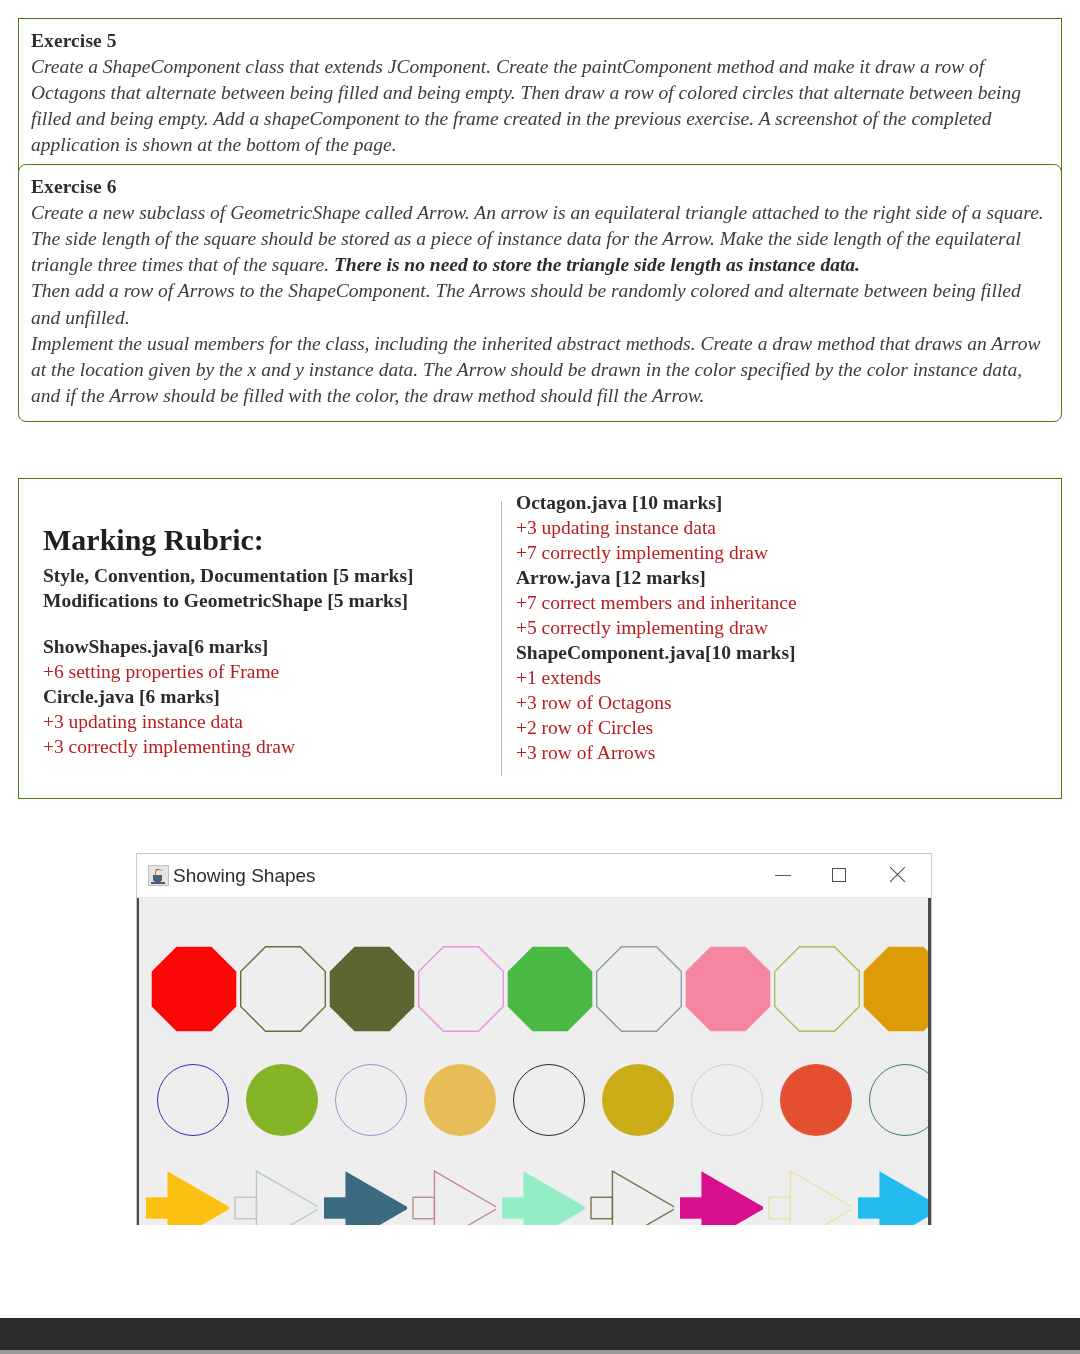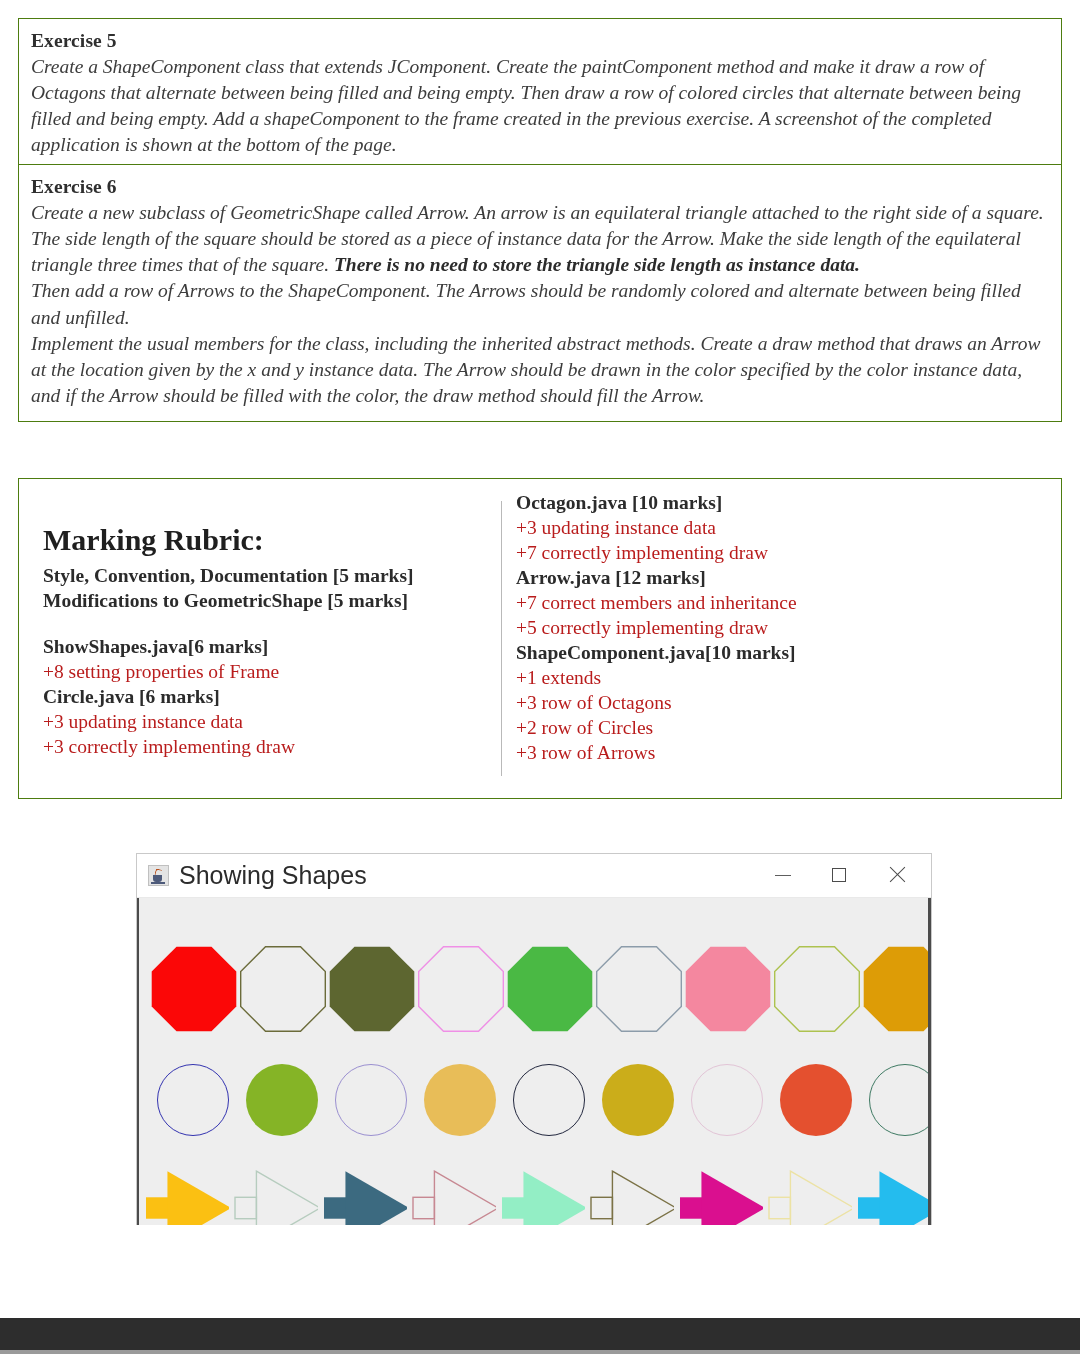--- a/index.html
+++ b/index.html
@@ -48,21 +48,21 @@
   .ex-body {
     font-size: 19.5px;
     line-height: 1.345;
     color: #3c3c3c;
     text-align: left;
     font-style: italic;
   }
   .ex-body b { color: #2b2b2b; }
 
   #exercise5 { top: 18px; }
-  #exercise6 { top: 164px; }
+  #exercise6 { top: 164px; border-radius: 8px; }
   #rubric    { top: 478px; }
 
   
   #rubric .rubric-cols {
     display: flex;
     align-items: center;
   }
   #rubric-left {
     width: 483px;
     box-sizing: border-box;
@@ -136,22 +136,22 @@
     border-radius: 3px 0 0 0;
     transform: rotate(12deg);
   }
   #java-icon .saucer {
     position: absolute;
     left: 2px; top: 16px;
     width: 14px; height: 2px;
     background: #4d5a7a;
   }
   #window-title {
-    margin-left: 10px;
-    font-size: 25px;
+    margin-left: 4px;
+    font-size: 19px;
     color: #2c2c2c;
     font-family: "Liberation Sans", "DejaVu Sans", sans-serif;
     white-space: nowrap;
   }
   .win-btn {
     position: absolute;
     top: 0;
     width: 52px;
     height: 42px;
     display: flex;
@@ -244,21 +244,21 @@
 
   <div class="ex-table" id="rubric">
     <div class="rubric-cols">
       <div id="rubric-left">
         <div id="rubric-heading">Marking Rubric:</div>
         <div id="rubric-left-lines">
             <div class="rub-line bold indent">Style, Convention, Documentation [5 marks]</div>
             <div class="rub-line bold indent">Modifications to GeometricShape [5 marks]</div>
             <div class="rub-line gap indent">&nbsp;</div>
             <div class="rub-line bold indent">ShowShapes.java[6 marks]</div>
-            <div class="rub-line indent">+8 setting properties of Frame</div>
+            <div class="rub-line indent">+6 setting properties of Frame</div>
             <div class="rub-line bold indent">Circle.java [6 marks]</div>
             <div class="rub-line indent">+3 updating instance data</div>
             <div class="rub-line indent">+3 correctly implementing draw</div>
           </div>
       </div>
       <div id="rubric-right">
         <div id="rubric-right-lines">
             <div class="rub-line bold">Octagon.java [10 marks]</div>
             <div class="rub-line">+3 updating instance data</div>
             <div class="rub-line">+7 correctly implementing draw</div>

